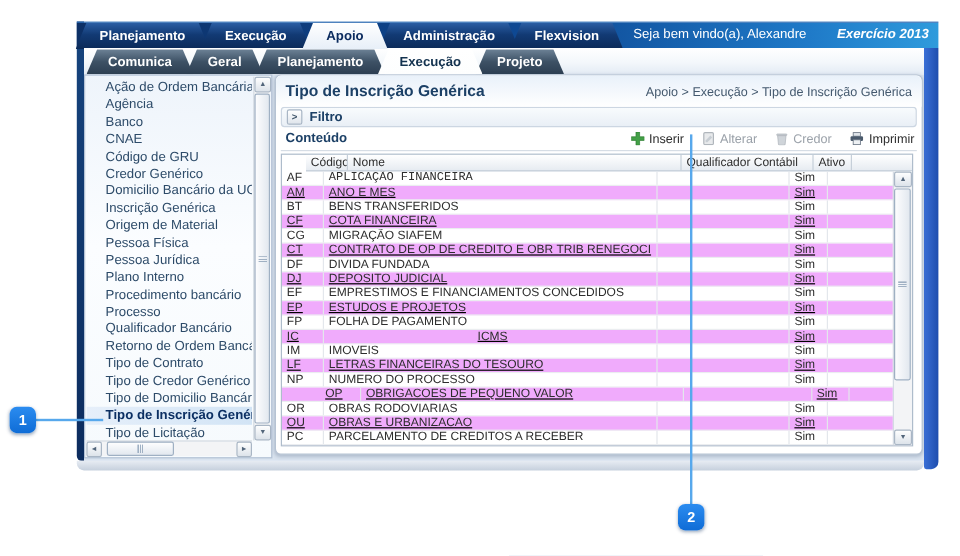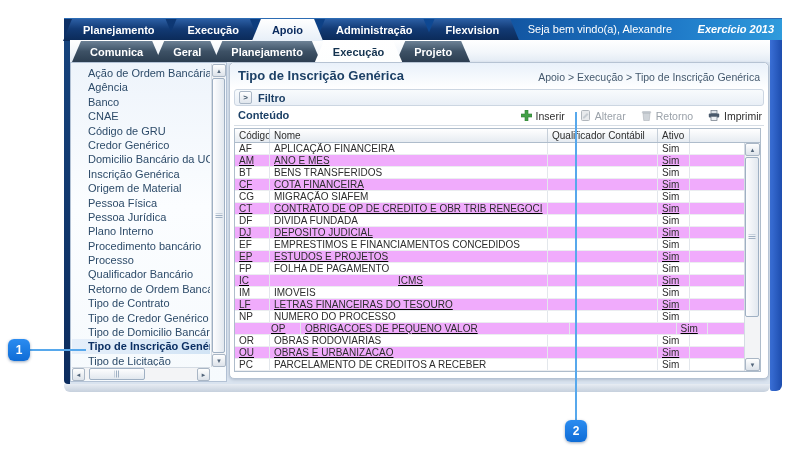--- a/index.html
+++ b/index.html
@@ -91,21 +91,21 @@
   .toolbar{position:absolute;right:2px;top:0;height:17px;display:flex;gap:15px;align-items:center;}
   .tbtn{display:flex;align-items:center;gap:4px;background:none;border:none;padding:0;
     font-family:"Liberation Sans",sans-serif;font-size:10.5px;color:#2e2e2e;cursor:pointer;}
   .tbtn.disabled{color:#9aa1a9;cursor:default;}
   .tbtn .ticon{display:inline-flex;align-items:center;}
 
   
   .table-wrap{position:relative;margin:2px 4px 0;width:525px;height:242px;
     border:1px solid #aebccb;box-sizing:content-box;background:#ffffff;overflow:hidden;}
   .thead{display:flex;height:14px;background:linear-gradient(180deg,#ffffff,#e6ebf1);
-    border-bottom:1px solid #aebccb;box-sizing:border-box;}
+    border-bottom:1px solid #aebccb;box-sizing:border-box;margin-left:20px;}
   .th{font-size:10px;color:#2e2e2e;line-height:13px;padding-left:4px;
     border-right:1px solid #c6cfd9;box-sizing:border-box;white-space:nowrap;overflow:hidden;cursor:pointer;}
   .th.filler{flex:1;border-right:none;cursor:default;}
   .trow{display:flex;height:12px;border-bottom:1px solid #ebedf0;box-sizing:border-box;
     background:#ffffff;cursor:pointer;}
   .trow.alt{background:#f0abfc;text-decoration:underline;}
   .td{font-size:10px;color:#2d2d2d;line-height:11px;padding-left:4px;
     border-right:1px solid #e3e7ec;box-sizing:border-box;white-space:nowrap;overflow:hidden;}
   .td.filler{border-right:none;}
   .table-vscroll{position:absolute;right:0;top:14px;bottom:0;width:16px;
@@ -222,21 +222,21 @@
             </span>
             <span>Alterar</span>
           </button>
           <button class="tbtn disabled">
             <span class="ticon">
               <svg width="11" height="11" viewBox="0 0 11 11">
                 <path d="M2 3h7l-.7 7.2a.8.8 0 0 1-.8.8H3.5a.8.8 0 0 1-.8-.8z" fill="#cfd4d9" stroke="#aeb4bb" stroke-width="0.6"></path>
                 <rect x="1.2" y="1.6" width="8.6" height="1.4" rx="0.7" fill="#c4cad0" stroke="#aeb4bb" stroke-width="0.5"></rect>
               </svg>
             </span>
-            <span>Retorno</span>
+            <span>Credor</span>
           </button>
           <button class="tbtn">
             <span class="ticon">
               <svg width="12" height="11" viewBox="0 0 12 11">
                 <rect x="3" y="0.5" width="6" height="3" fill="#dfe4e9" stroke="#6b7684" stroke-width="0.7"></rect>
                 <rect x="0.8" y="3.5" width="10.4" height="4" rx="1" fill="#4a5a6c"></rect>
                 <rect x="3" y="6.5" width="6" height="4" fill="#eef1f4" stroke="#6b7684" stroke-width="0.7"></rect>
               </svg>
             </span>
             <span>Imprimir</span>
@@ -248,21 +248,21 @@
       <div class="thead" id="thead">
           <div class="th" style="width: 35px;">Código</div>
           <div class="th" style="width: 278px;">Nome</div>
           <div class="th" style="width: 110px;">Qualificador Contábil</div>
           <div class="th" style="width: 32px;">Ativo</div>
           <div class="th filler"></div>
         </div>
       <div id="tbody">
           <div class="trow">
             <div class="td" style="width: 35px;">AF</div>
-            <div class="td" style="width: 278px;">APLICAÇÃO FINANCEIRA</div>
+            <div class="td" style="width: 278px; font-family: Liberation Mono, monospace;">APLICAÇÃO FINANCEIRA</div>
             <div class="td" style="width: 110px;"></div>
             <div class="td" style="width: 32px;">Sim</div>
             <div class="td filler" style="width: 54px;"></div>
           </div>
           <div class="trow alt">
             <div class="td" style="width: 35px;">AM</div>
             <div class="td" style="width: 278px;">ANO E MES</div>
             <div class="td" style="width: 110px;"></div>
             <div class="td" style="width: 32px;">Sim</div>
             <div class="td filler" style="width: 54px;"></div>

